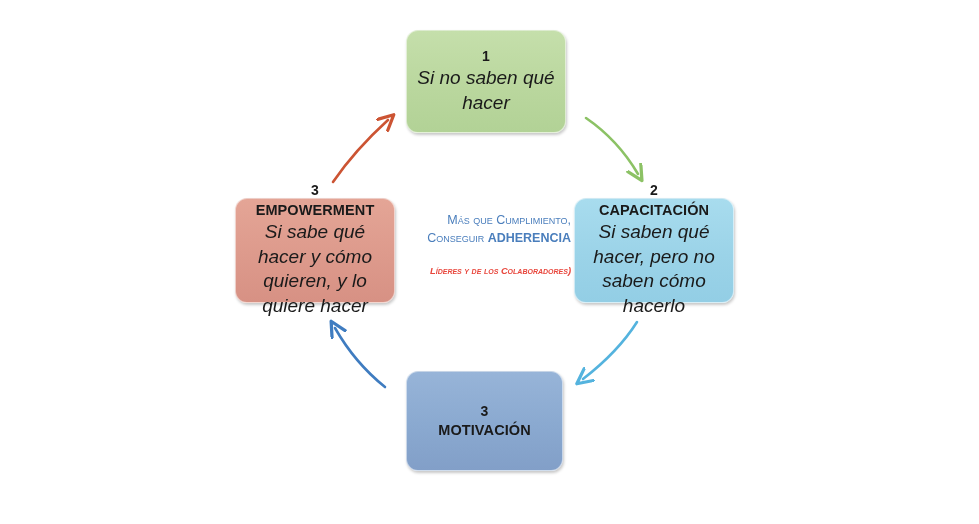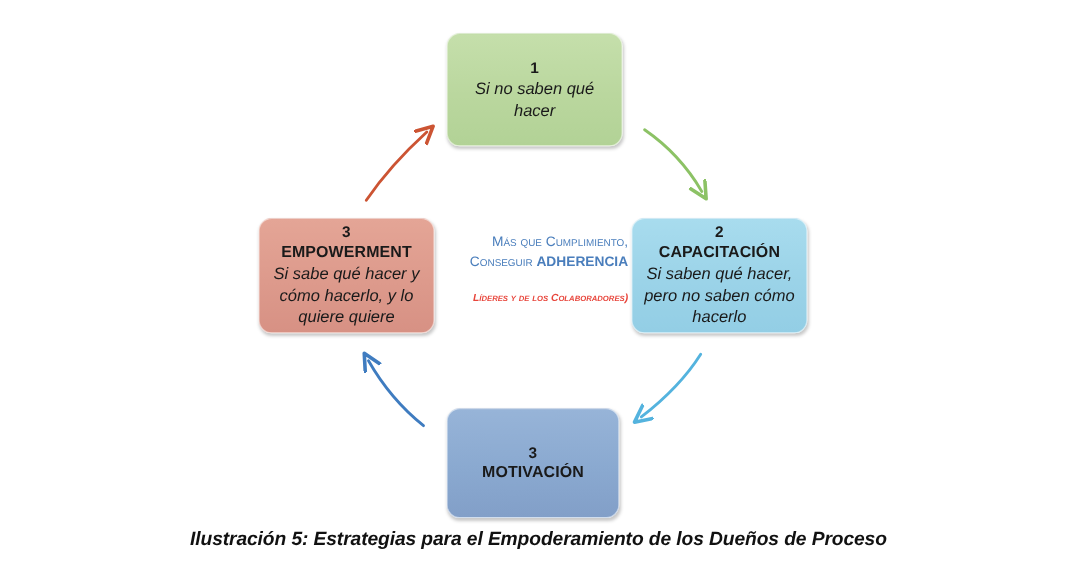--- a/index.html
+++ b/index.html
@@ -56,21 +56,21 @@
 
   .node-title {
     font-size: 14.5px;
     font-weight: bold;
     line-height: 1.25;
     letter-spacing: 0.1px;
     margin-top: 1px;
   }
 
   .node-desc {
-    font-size: 15px;
+    font-size: 19px;
     font-style: italic;
     line-height: 1.3;
     margin-top: 1px;
   }
 
   
   #node-comunicacion {
     left: 406px;
     top: 30px;
     width: 160px;
@@ -184,24 +184,23 @@
   </div>
 
   <div class="node-box" id="node-motivacion">
     <div class="node-number">3</div>
     <div class="node-title">MOTIVACIÓN</div>
   </div>
 
   <div class="node-box" id="node-empowerment">
     <div class="node-number">3</div>
     <div class="node-title">EMPOWERMENT</div>
-    <div class="node-desc">Si sabe qué hacer y cómo hacerlo, y lo quiere quiere</div>
+    <div class="node-desc">Si sabe qué hacer y cómo quieren, y lo quiere hacer</div>
   </div>
 
   <div id="center-text">
     <div class="center-line">Más que Cumplimiento,</div>
     <div class="center-line"><span>Conseguir </span><span class="strong">ADHERENCIA</span></div>
     <div class="center-note" style="margin-top:17px">Líderes y de los Colaboradores)</div>
   </div>
 
-  <div id="figure-caption">Ilustración 5: Estrategias para el Empoderamiento de los Dueños de Proceso</div>
 
 </div>
 
 </body></html>

